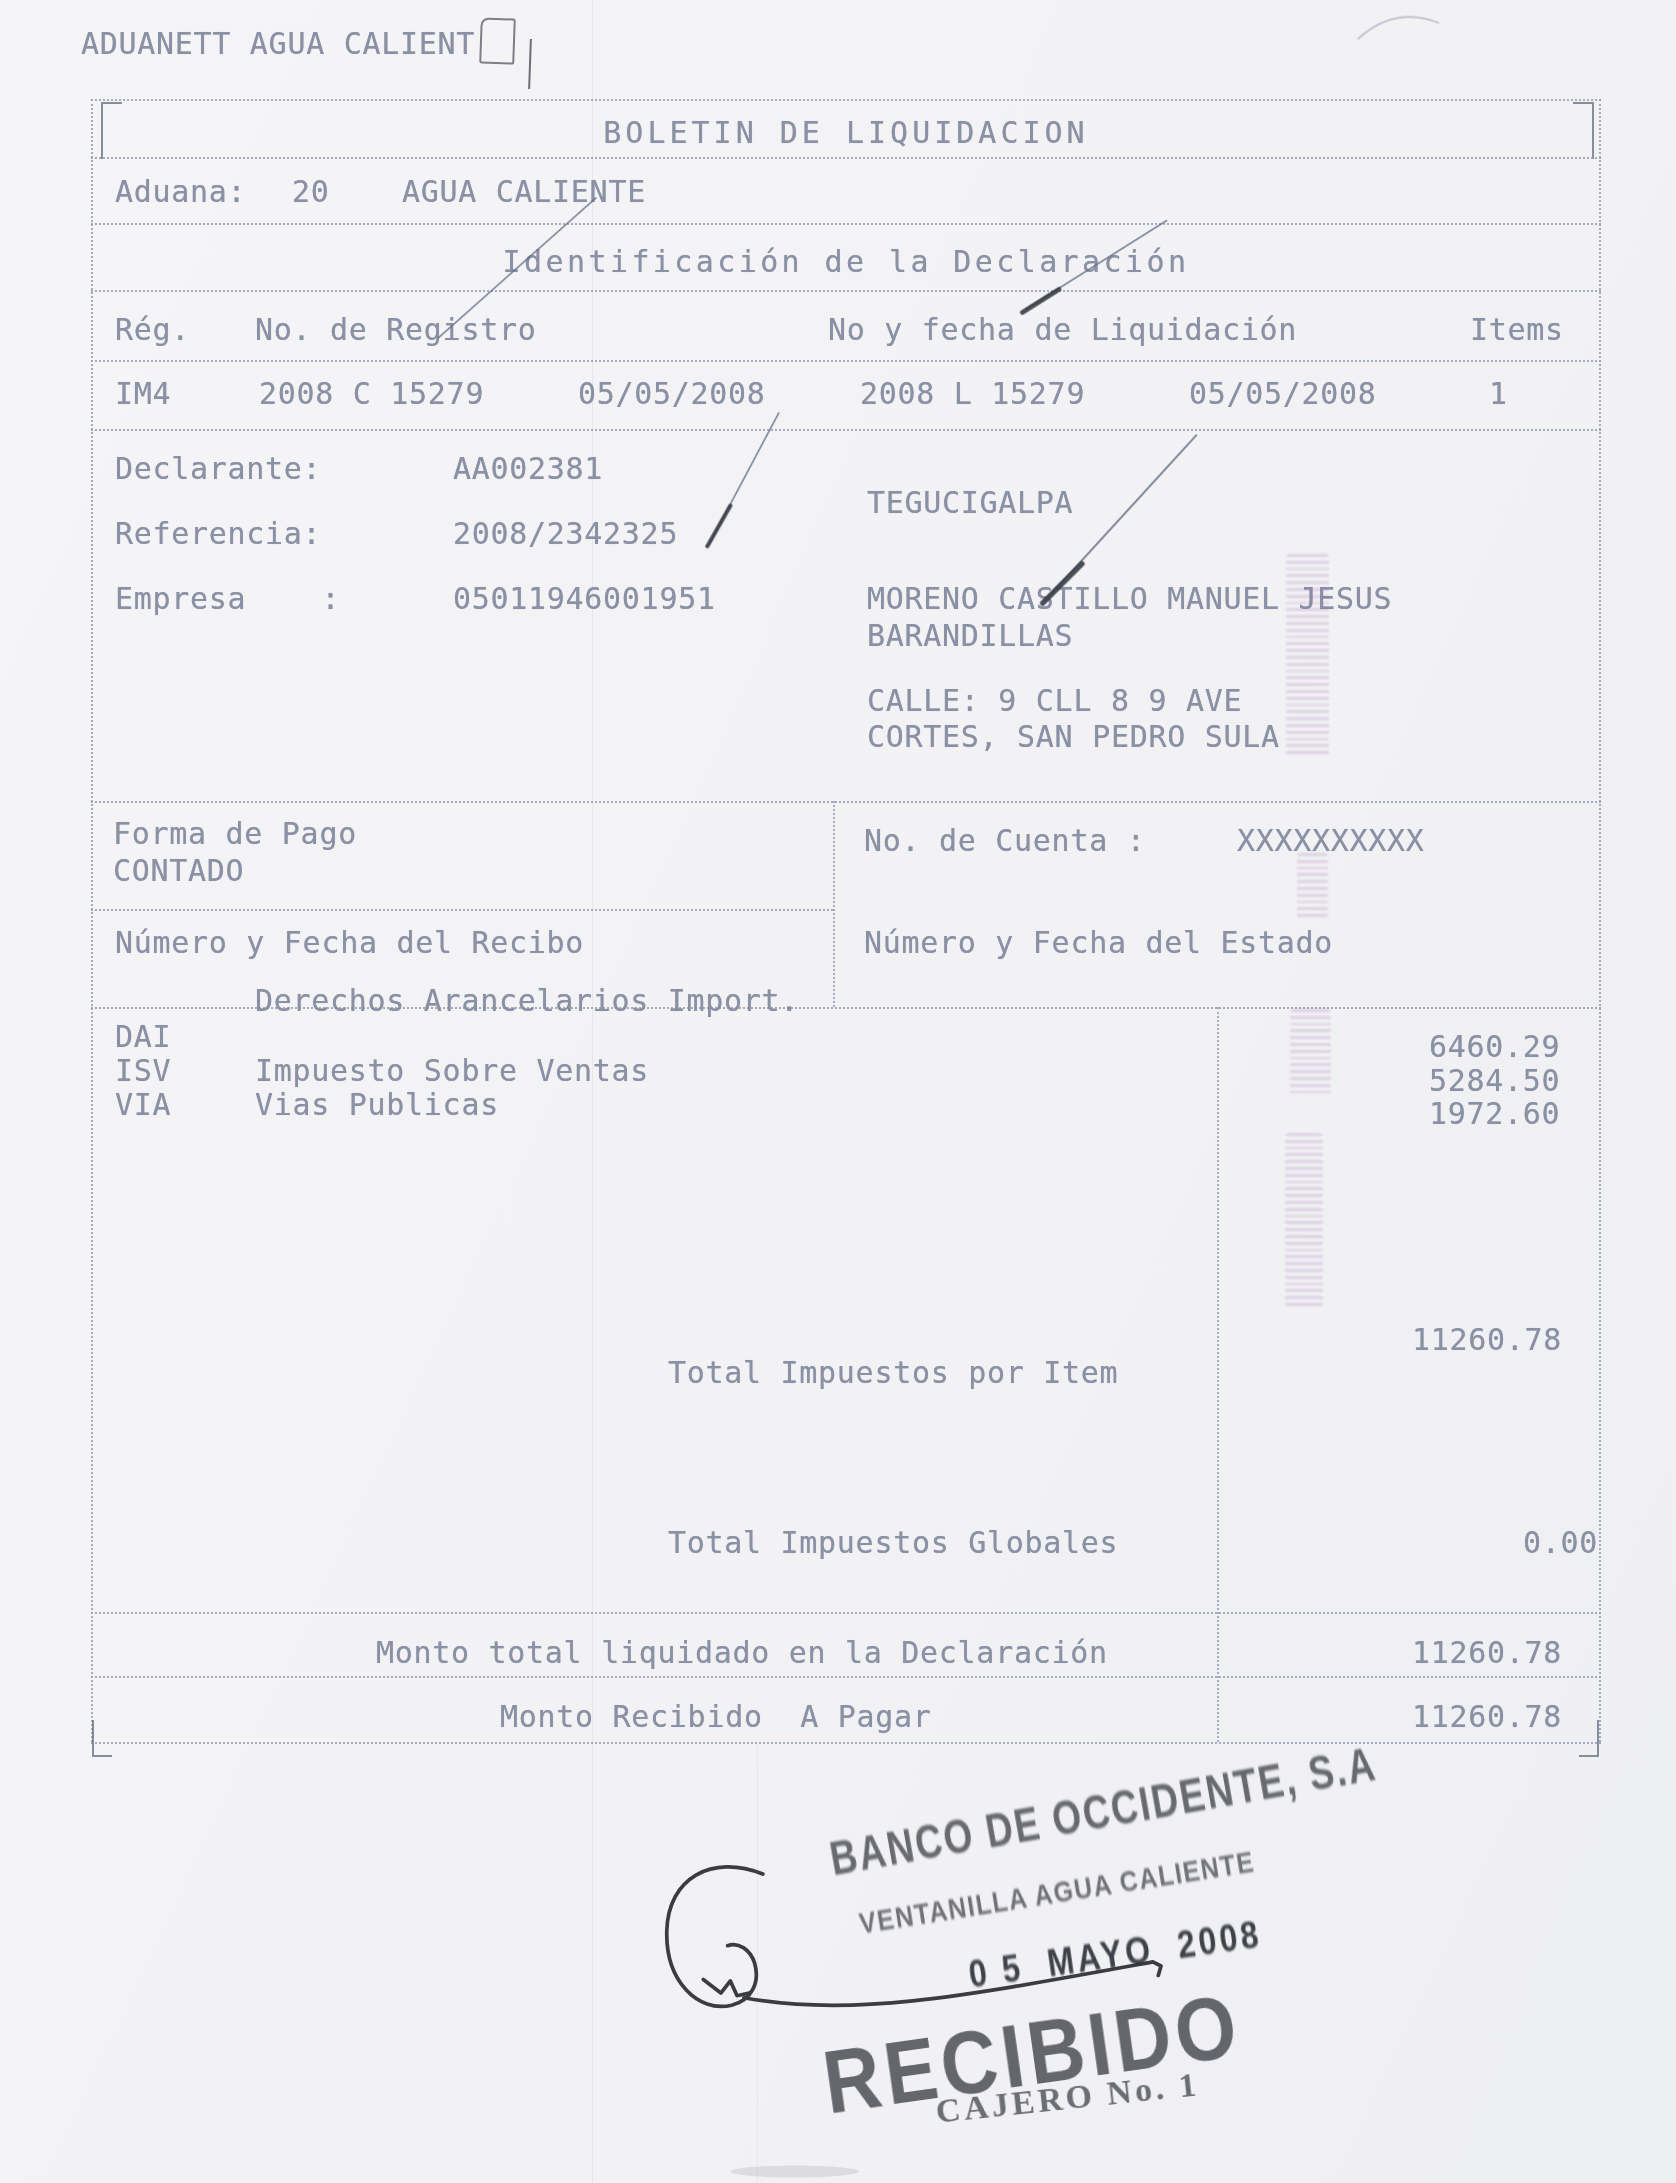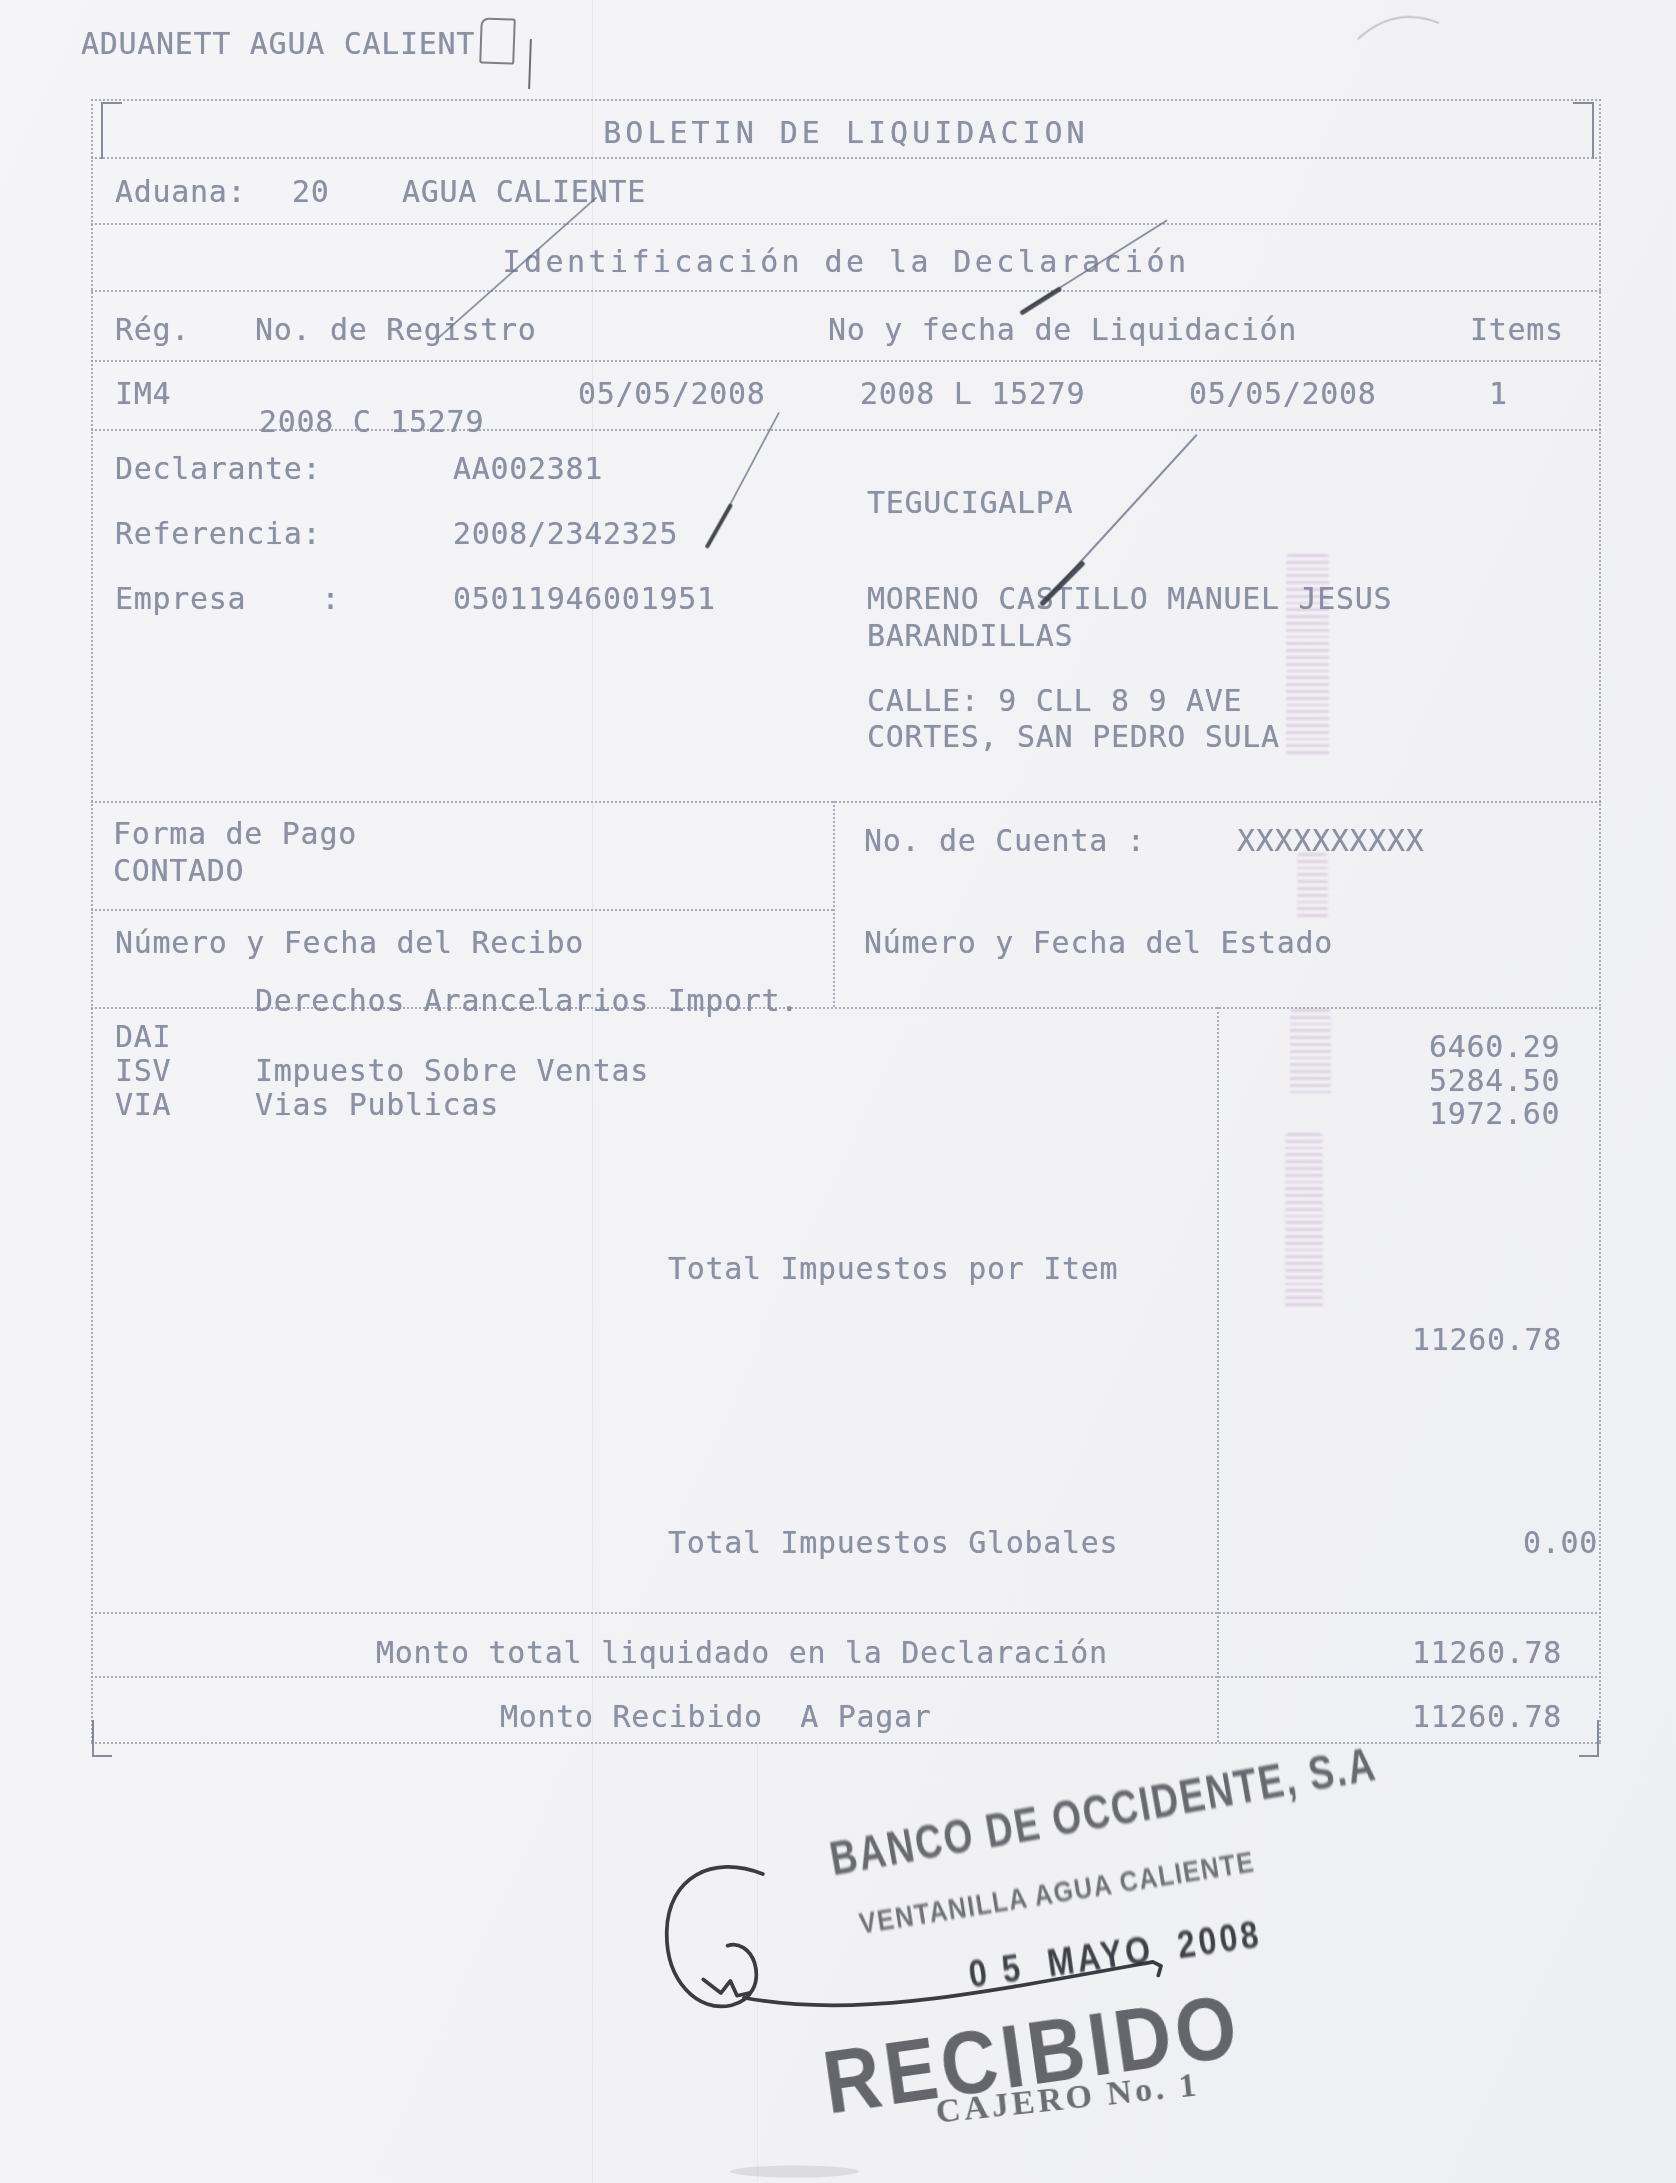--- a/index.html
+++ b/index.html
@@ -90,21 +90,21 @@
     <span class="t" style="left:311px; top:75px;">AGUA CALIENTE</span>
 
     <div class="t c" style="top:145px; letter-spacing:3.4px;">Identificación de la Declaración</div>
 
     <span class="t" style="left:24px;   top:213px;">Rég.</span>
     <span class="t" style="left:164px;  top:213px;">No. de Registro</span>
     <span class="t" style="left:737px; top:213px;">No y fecha de Liquidación</span>
     <span class="t" style="left:1379px; top:213px;">Items</span>
 
     <span class="t" style="left:24px;   top:277px;">IM4</span>
-    <span class="t" style="left:168px;  top:277px;margin-top:28px;">2008 C 15279</span>
+    <span class="t" style="left:168px;  top:277px;">2008 C 15279</span>
     <span class="t" style="left:487px;  top:277px;">05/05/2008</span>
     <span class="t" style="left:769px; top:277px;">2008 L 15279</span>
     <span class="t" style="left:1098px; top:277px;">05/05/2008</span>
     <span class="t" style="left:1398px; top:277px;">1</span>
 
     <span class="t" style="left:24px;   top:352px;">Declarante:</span>
     <span class="t" style="left:362px;  top:352px;">AA002381</span>
     <span class="t" style="left:776px; top:386px;">TEGUCIGALPA</span>
 
     <span class="t" style="left:24px;  top:417px;">Referencia:</span>
@@ -127,21 +127,21 @@
     <span class="t" style="left:24px;   top:920px;">DAI</span>
     <span class="t" style="left:164px;  top:884px;">Derechos Arancelarios Import.</span>
     <span class="t" style="left:1338px; top:930px;">6460.29</span>
     <span class="t" style="left:24px;   top:954px;">ISV</span>
     <span class="t" style="left:164px;  top:954px;">Impuesto Sobre Ventas</span>
     <span class="t" style="left:1338px; top:964px;">5284.50</span>
     <span class="t" style="left:24px;   top:988px;">VIA</span>
     <span class="t" style="left:164px;  top:988px;">Vias Publicas</span>
     <span class="t" style="left:1338px; top:997px;">1972.60</span>
 
-    <span class="t" style="left:577px;  top:1152px;">Total Impuestos por Item</span>
+    <span class="t" style="left:577px;  top:1256px;">Total Impuestos por Item</span>
     <span class="t" style="left:1321px; top:1223px;">11260.78</span>
     <span class="t" style="left:577px;  top:1426px;">Total Impuestos Globales</span>
     <span class="t" style="left:1392px; top:1426px;margin-left:40px;">0.00</span>
 
     <span class="t" style="left:285px;  top:1536px;">Monto total liquidado en la Declaración</span>
     <span class="t" style="left:1321px; top:1536px;">11260.78</span>
     <span class="t" style="left:409px;  top:1600px;">Monto Recibido  A Pagar</span>
     <span class="t" style="left:1321px; top:1600px;">11260.78</span>
   </div>
 

